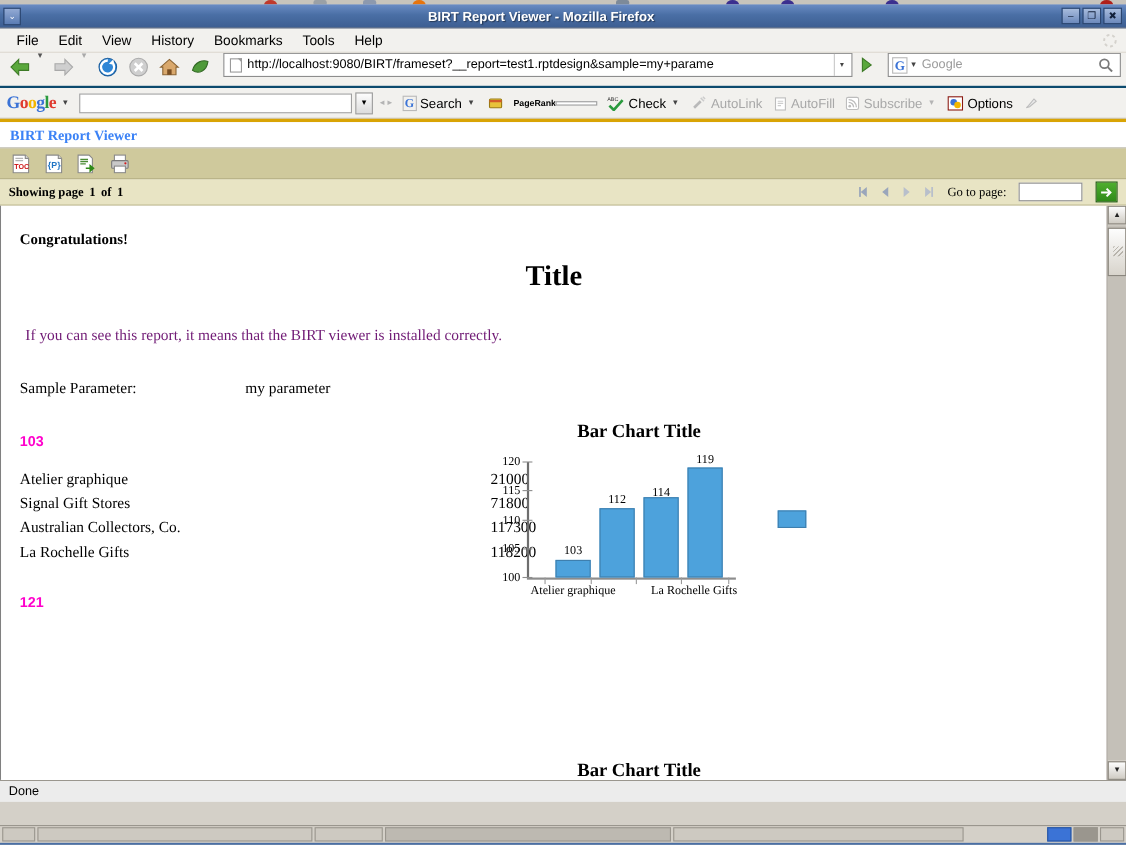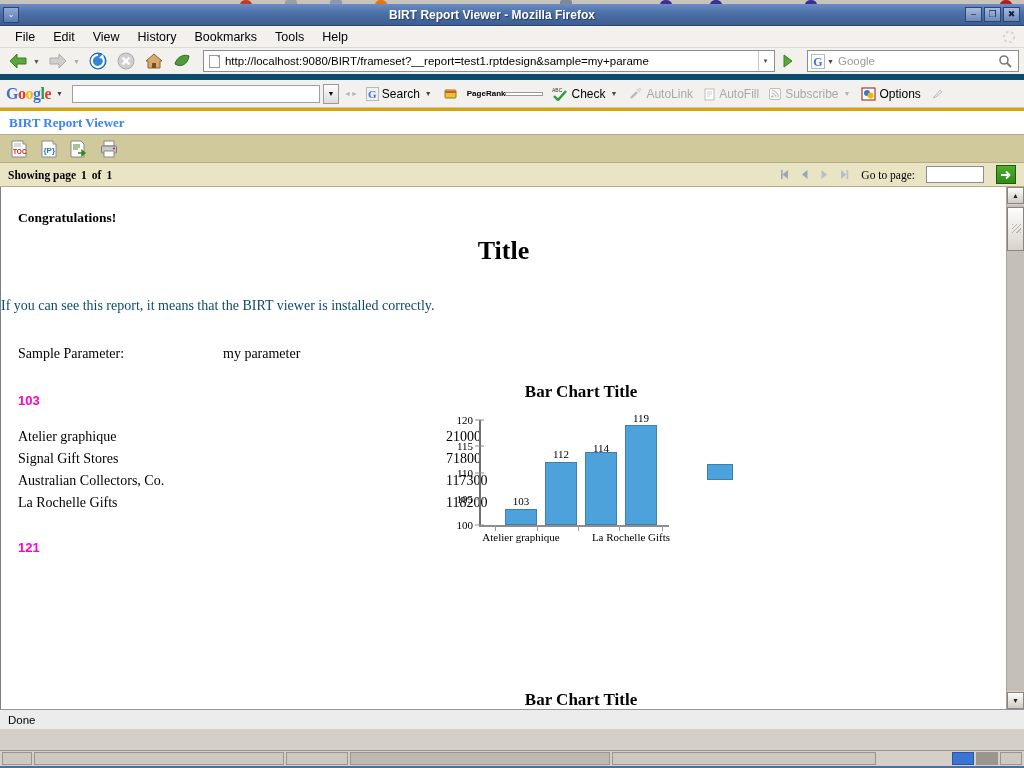--- a/index.html
+++ b/index.html
@@ -69,22 +69,22 @@
     font-family: "Liberation Sans", sans-serif;
   }
   #menu-spinner {
     position: absolute; right: 8px; top: 4px;
     width: 14px; height: 14px; opacity: .5;
   }
 
   
   #nav-bar {
     height: 32px; background: #f2f1ee;
-    display: flex; align-items: center; padding: 0 5px;
-    border-bottom: 6px solid #0c4a6e;
+    display: flex; padding: 0 5px;
+    border-bottom: 2px solid #0c4a6e;
     gap: 2px;
   }
   .nav-ico { width: 26px; height: 26px; display:flex; align-items:center; justify-content:center; cursor:pointer; }
   .nav-caret { font-size: 7px; color: #555; cursor: pointer; padding: 0 3px 0 0; }
   .nav-caret.dim { color: #aaa; }
 
   #url-wrap {
     flex: 1; height: 22px; margin-left: 6px;
     background: #fff; border: 1px solid #8d8d8d;
     display: flex; align-items: center; padding: 0 2px;
@@ -198,21 +198,21 @@
   }
 
   #report-title {
     text-align: center; font-size: 26px; font-weight: bold; color: #000;
     margin-top: 10px;
     font-family: "Liberation Serif", serif;
   }
   #congrats {
     margin: 23px 0 0 17px; font-size: 13.5px; font-weight: bold; color: #000;
   }
-  #intro-line { margin: 32px 0 0 0; font-size: 14px; color: #0c4a6e; }
+  #intro-line { margin: 32px 0 0 22px; font-size: 14px; color: #701a75; }
   #param-row { margin: 32px 0 0 17px; font-size: 14px; color: #000; display: flex; }
   #param-label { width: 205px; }
 
   .pink-num {
     margin-left: 17px; font-size: 13px; font-weight: bold; font-family: "Liberation Sans", sans-serif;
   }
 
   
   #data-table { margin: 18px 0 0 17px; border-collapse: collapse; }
   #data-table td { font-size: 14px; color: #000; padding: 3px 0; font-family: "Liberation Serif", serif; }

